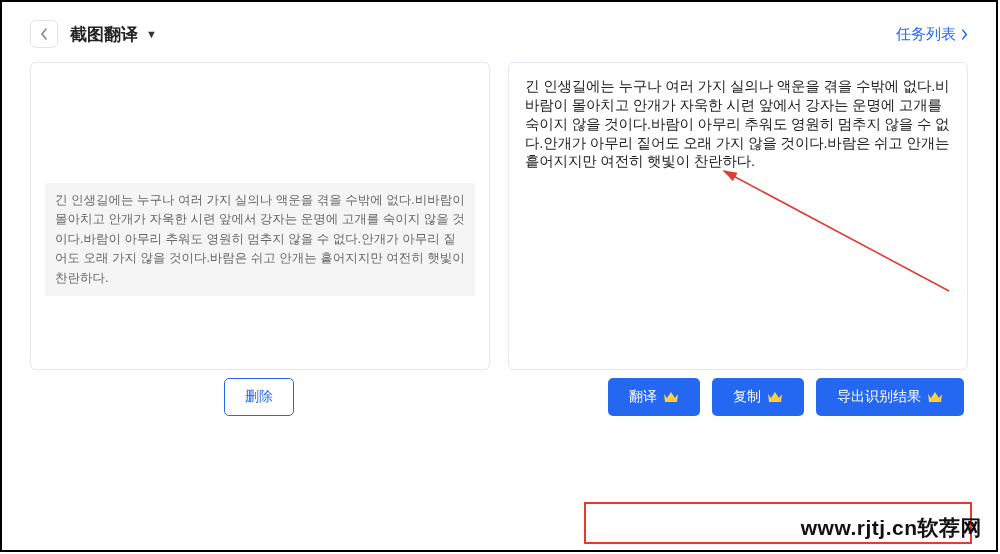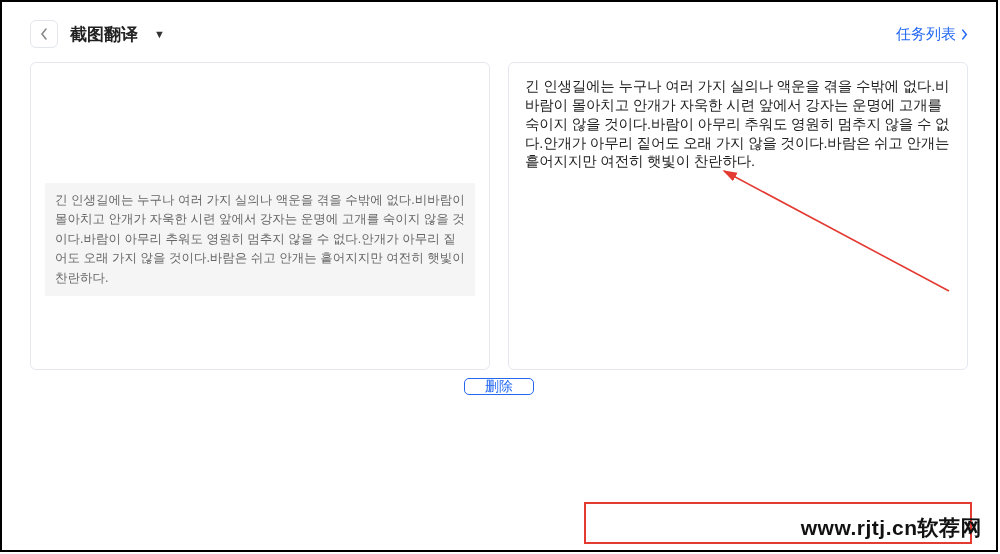--- a/index.html
+++ b/index.html
@@ -38,21 +38,21 @@
     background: #fff;
     cursor: pointer;
   }
   .back-btn svg { width: 10px; height: 12px; }
   .title {
     font-size: 17px;
     font-weight: 600;
     color: #222;
     display: flex;
     align-items: center;
-    gap: 16px;
+    gap: 8px;
     cursor: pointer;
   }
   .title .caret {
     font-size: 11px;
     color: #333;
   }
   .task-link {
     color: #2468f2;
     font-size: 15px;
     font-weight: 500;
@@ -103,21 +103,21 @@
     gap: 18px;
     padding: 8px 28px 0 28px;
   }
   .footer-col {
     flex: 1;
     display: flex;
     justify-content: center;
     gap: 12px;
   }
   .btn {
-    height: 17px;
+    height: 38px;
     padding: 0 20px;
     border-radius: 5px;
     font-size: 14px;
     font-weight: 500;
     display: flex;
     align-items: center;
     cursor: pointer;
     border: 1px solid transparent;
     white-space: nowrap;
   }
@@ -200,18 +200,44 @@
       </svg>
     </div>
   </div>
 
   <div class="footer">
     <div class="footer-col">
       <div class="btn btn-outline">
         <span>删除</span>
       </div>
     </div>
+    <div class="footer-col" style="justify-content:flex-end;padding-right:4px;">
+      <div class="btn btn-primary">
+        <span>翻译</span>
+        <span class="dot vip-badge">
+          <svg width="16" height="12" viewBox="0 0 16 12">
+              <path d="M1 3 L4 7 L8 1 L12 7 L15 3 L14 11 L2 11 Z" fill="#ffcf3f"></path>
+            </svg>
+        </span>
+      </div>
+      <div class="btn btn-primary">
+        <span>复制</span>
+        <span class="dot vip-badge">
+          <svg width="16" height="12" viewBox="0 0 16 12">
+              <path d="M1 3 L4 7 L8 1 L12 7 L15 3 L14 11 L2 11 Z" fill="#ffcf3f"></path>
+            </svg>
+        </span>
+      </div>
+      <div class="btn btn-primary">
+        <span>导出识别结果</span>
+        <span class="dot vip-badge">
+          <svg width="16" height="12" viewBox="0 0 16 12">
+              <path d="M1 3 L4 7 L8 1 L12 7 L15 3 L14 11 L2 11 Z" fill="#ffcf3f"></path>
+            </svg>
+        </span>
+      </div>
+    </div>
   </div>
 
   <div class="right-highlight"></div>
   <div class="watermark">www.rjtj.cn软荐网</div>
 
 </div>
 
 </body></html>

